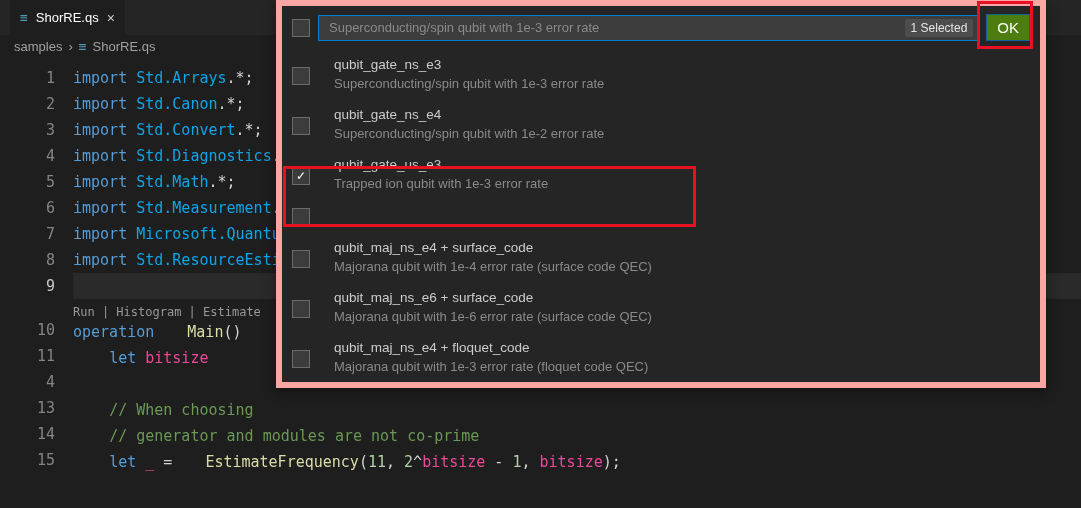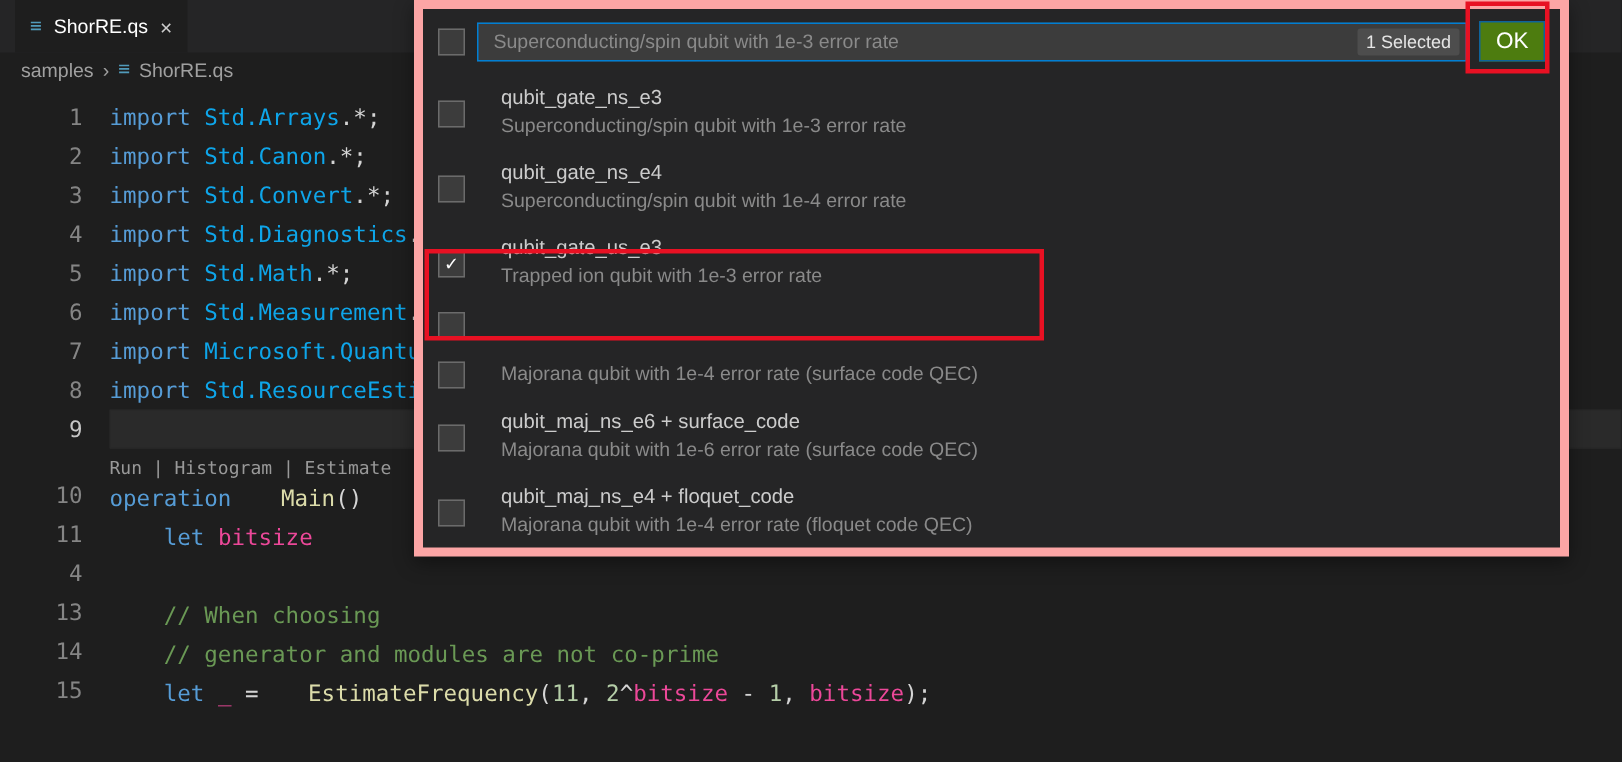--- a/index.html
+++ b/index.html
@@ -107,51 +107,52 @@
     <div class="qp-check "></div>
     <div class="qp-labels">
       <div class="qp-label">qubit_gate_ns_e3</div>
       <div class="qp-desc">Superconducting/spin qubit with 1e-3 error rate</div>
     </div>
   </div>
         <div class="qp-row">
     <div class="qp-check "></div>
     <div class="qp-labels">
       <div class="qp-label">qubit_gate_ns_e4</div>
-      <div class="qp-desc">Superconducting/spin qubit with 1e-4 error rate</div>
+      <div class="qp-desc">Superconducting/spin qubit with 1e-2 error rate</div>
     </div>
   </div>
         <div class="qp-row">
     <div class="qp-check on">✓</div>
     <div class="qp-labels">
       <div class="qp-label">qubit_gate_us_e3</div>
       <div class="qp-desc">Trapped ion qubit with 1e-3 error rate</div>
     </div>
   </div>
         <div class="qp-row">
     <div class="qp-check "></div>
   </div>
         <div class="qp-row">
     <div class="qp-check "></div>
     <div class="qp-labels">
+      <div class="qp-label">qubit_maj_ns_e4 + surface_code</div>
       <div class="qp-desc">Majorana qubit with 1e-4 error rate (surface code QEC)</div>
     </div>
   </div>
         <div class="qp-row">
     <div class="qp-check "></div>
     <div class="qp-labels">
       <div class="qp-label">qubit_maj_ns_e6 + surface_code</div>
       <div class="qp-desc">Majorana qubit with 1e-6 error rate (surface code QEC)</div>
     </div>
   </div>
         <div class="qp-row">
     <div class="qp-check "></div>
     <div class="qp-labels">
       <div class="qp-label">qubit_maj_ns_e4 + floquet_code</div>
-      <div class="qp-desc">Majorana qubit with 1e-4 error rate (floquet code QEC)</div>
+      <div class="qp-desc">Majorana qubit with 1e-3 error rate (floquet code QEC)</div>
     </div>
   </div>
       </div>
 </div>
 
 <div class="hl-red hl1"></div>
 <div class="hl-red hl2"></div>
 
 </div>
 

